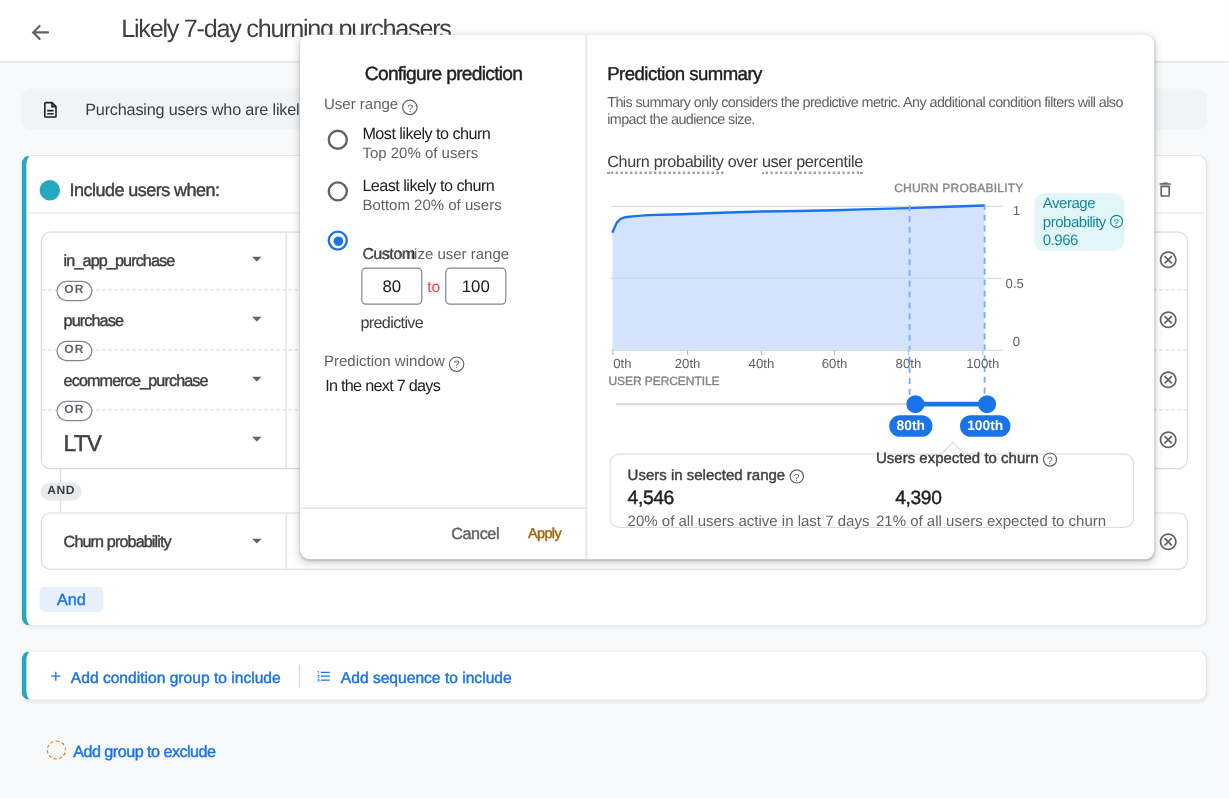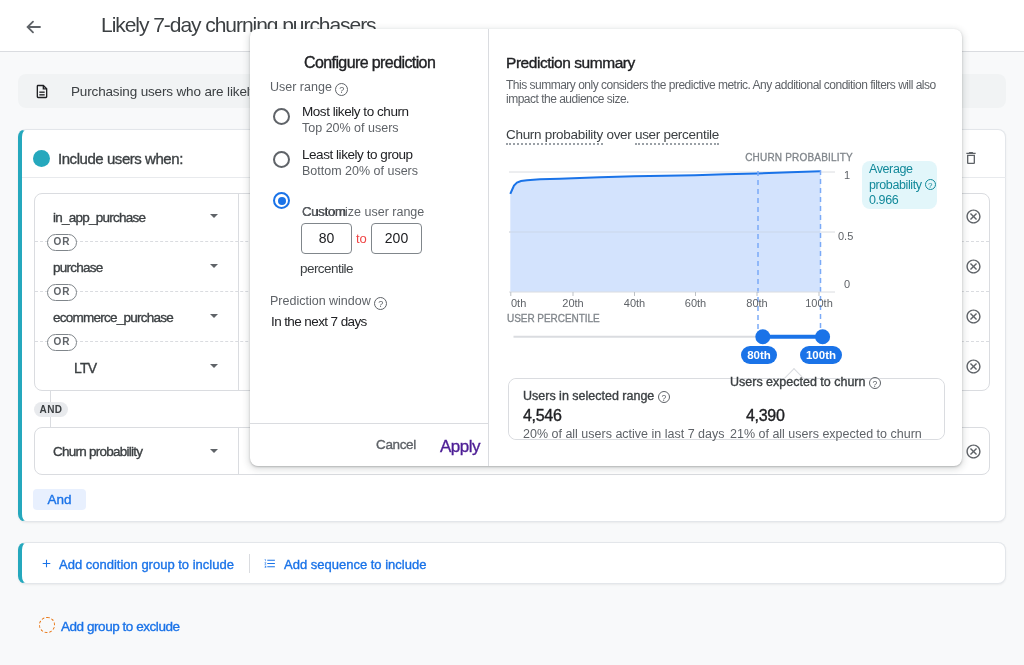--- a/index.html
+++ b/index.html
@@ -35,21 +35,21 @@
 <div class="abs" style="left:22px;top:177px;width:984px;height:1px;background:#e8eaed;"></div>
 
 <div class="abs" style="left:34px;top:193px;width:956px;height:198px;background:#fff;border:1px solid #dadce0;border-radius:8px;"></div>
 <div class="abs" style="left:238px;top:194px;width:1px;height:196px;background:#dadce0;"></div>
 <div class="abs" style="left:35px;top:241px;width:954px;border-top:1px dashed #dadce0;"></div>
 <div class="abs" style="left:35px;top:291px;width:954px;border-top:1px dashed #dadce0;"></div>
 <div class="abs" style="left:35px;top:341px;width:954px;border-top:1px dashed #dadce0;"></div>
 <div class="abs med" style="left:53px;top:210px;font-size:13.5px;letter-spacing:-0.75px;color:#3c4043;">in_app_purchase</div>
 <div class="abs med" style="left:53px;top:260px;font-size:13.5px;letter-spacing:-0.75px;color:#3c4043;">purchase</div>
 <div class="abs med" style="left:53px;top:310px;font-size:13.5px;letter-spacing:-0.75px;color:#3c4043;">ecommerce_purchase</div>
-<div class="abs med" style="left:53px;top:360px;font-size:14px;letter-spacing:-0.75px;color:#3c4043;margin-left:21px;">LTV</div>
+<div class="abs med" style="left:53px;top:360px;font-size:19px;letter-spacing:-0.75px;color:#3c4043;">LTV</div>
 <svg class="abs" style="left:209px;top:213px;" width="10" height="7" viewBox="0 0 10 7">
     <path d="M1 1l4 4 4-4z" fill="#5f6368"></path>
   </svg>
 <svg class="abs" style="left:209px;top:263px;" width="10" height="7" viewBox="0 0 10 7">
     <path d="M1 1l4 4 4-4z" fill="#5f6368"></path>
   </svg>
 <svg class="abs" style="left:209px;top:313px;" width="10" height="7" viewBox="0 0 10 7">
     <path d="M1 1l4 4 4-4z" fill="#5f6368"></path>
   </svg>
 <svg class="abs" style="left:209px;top:363px;" width="10" height="7" viewBox="0 0 10 7">
@@ -104,39 +104,39 @@
 <div class="abs" style="left:488px;top:29px;width:1px;height:437px;background:#dadce0;"></div>
 
 <div class="abs med" style="left:271px;top:54px;font-size:16px;letter-spacing:-0.6px;color:#202124;margin-left:33px;">Configure prediction</div>
 <div class="abs" style="left:270px;top:80px;font-size:12.5px;color:#5f6368;">User range <span style="display:inline-block;width:13px;height:13px;border:1px solid #5f6368;border-radius:50%;font-size:9px;text-align:center;line-height:13px;vertical-align:-2px;">?</span></div>
 
 <div class="abs" style="left:273px;top:108px;width:17px;height:17px;border:2px solid #5f6368;border-radius:50%;"></div>
 <div class="abs" style="left:302px;top:104px;font-size:13.5px;letter-spacing:-0.45px;color:#202124;">Most likely to churn</div>
 <div class="abs" style="left:302px;top:121px;font-size:12.5px;color:#5f6368;">Top 20% of users</div>
 
 <div class="abs" style="left:273px;top:151px;width:17px;height:17px;border:2px solid #5f6368;border-radius:50%;"></div>
-<div class="abs" style="left:302px;top:147px;font-size:13.5px;letter-spacing:-0.45px;color:#202124;">Least likely to group</div>
+<div class="abs" style="left:302px;top:147px;font-size:13.5px;letter-spacing:-0.45px;color:#202124;">Least likely to churn</div>
 <div class="abs" style="left:302px;top:164px;font-size:12.5px;color:#5f6368;">Bottom 20% of users</div>
 
 <div class="abs" style="left:273px;top:192px;width:17px;height:17px;border:2px solid #1a73e8;border-radius:50%;"></div>
 <div class="abs" style="left:277.5px;top:196.5px;width:8px;height:8px;background:#1a73e8;border-radius:50%;"></div>
 <div class="abs" style="left:302px;top:204px;font-size:13.5px;letter-spacing:-0.45px;color:#202124;">Custom</div>
 <div class="abs" style="left:302px;top:205px;font-size:12.5px;color:#5f6368;">Customize user range</div>
 
 <div class="abs" style="left:301px;top:223px;width:51px;height:31px;border:1px solid #80868b;border-radius:4px;font-size:14px;color:#202124;text-align:center;line-height:29px;">80</div>
 <div class="abs" style="left:356px;top:231px;font-size:13px;color:#ef4444;">to</div>
-<div class="abs" style="left:371px;top:223px;width:51px;height:31px;border:1px solid #80868b;border-radius:4px;font-size:14px;color:#202124;text-align:center;line-height:29px;">200</div>
-<div class="abs" style="left:297px;top:261px;width:59px;font-size:13.5px;letter-spacing:-0.55px;color:#3c4043;text-align:center;">percentile</div>
+<div class="abs" style="left:371px;top:223px;width:51px;height:31px;border:1px solid #80868b;border-radius:4px;font-size:14px;color:#202124;text-align:center;line-height:29px;">100</div>
+<div class="abs" style="left:297px;top:261px;width:59px;font-size:13.5px;letter-spacing:-0.55px;color:#3c4043;text-align:center;">predictive</div>
 
 <div class="abs" style="left:270px;top:294px;font-size:12.5px;color:#5f6368;">Prediction window <span style="display:inline-block;width:13px;height:13px;border:1px solid #5f6368;border-radius:50%;font-size:9px;text-align:center;line-height:13px;vertical-align:-2px;">?</span></div>
 <div class="abs" style="left:271px;top:314px;font-size:13.5px;letter-spacing:-0.6px;color:#202124;">In the next 7 days</div>
 
 <div class="abs" style="left:250px;top:423px;width:238px;height:1px;background:#dadce0;"></div>
 <div class="abs med" style="left:376px;top:437px;font-size:13.5px;letter-spacing:-0.35px;color:#5f6368;text-align:right;">Cancel</div>
-<div class="abs med" style="left:440px;top:437px;font-size:17px;letter-spacing:-0.5px;color:#4c1d95;">Apply</div>
+<div class="abs med" style="left:440px;top:437px;font-size:12px;letter-spacing:-0.5px;color:#a16207;">Apply</div>
 
 <div class="abs med" style="left:506px;top:54px;font-size:15.5px;letter-spacing:-0.45px;color:#202124;">Prediction summary</div>
 <div class="abs" style="left:506px;top:79px;width:440px;font-size:12px;letter-spacing:-0.5px;color:#5f6368;line-height:13.8px;">This summary only considers the predictive metric. Any additional condition filters will also impact the audience size.</div>
 <div class="abs" style="left:506px;top:127px;font-size:13.5px;letter-spacing:-0.3px;color:#3c4043;"><span style="border-bottom:2px dotted #9aa0a6;padding-bottom:1px;">Churn probability</span> over <span style="border-bottom:2px dotted #9aa0a6;padding-bottom:1px;">user percentile</span></div>
 <div class="abs med" style="left:700px;top:152px;width:153px;font-size:10px;letter-spacing:0.2px;color:#80868b;text-align:right;-webkit-text-stroke:0.3px currentColor;">CHURN PROBABILITY</div>
 
 <svg class="abs" style="left:489px;top:150px;" width="473" height="220" viewBox="0 0 473 220">
   <line x1="20" y1="22" x2="346" y2="22" stroke="#dadce0" stroke-width="1"></line>
   <line x1="20" y1="82" x2="346" y2="82" stroke="#dadce0" stroke-width="1"></line>
   <path d="M21.3 43.9 L23 40 L25 35.5 L28 32.5 L32 31 L38 30.3 L51 29.3 L71 28.7 L84 28.3 L111 27.3 L145 26.3 L176 25.8 L206 25.2 L236 24.3 L268 23.4 L301 22.3 L331.5 21.3 L331.5 142 L21.3 142 Z" fill="#d3e3fd"></path>

